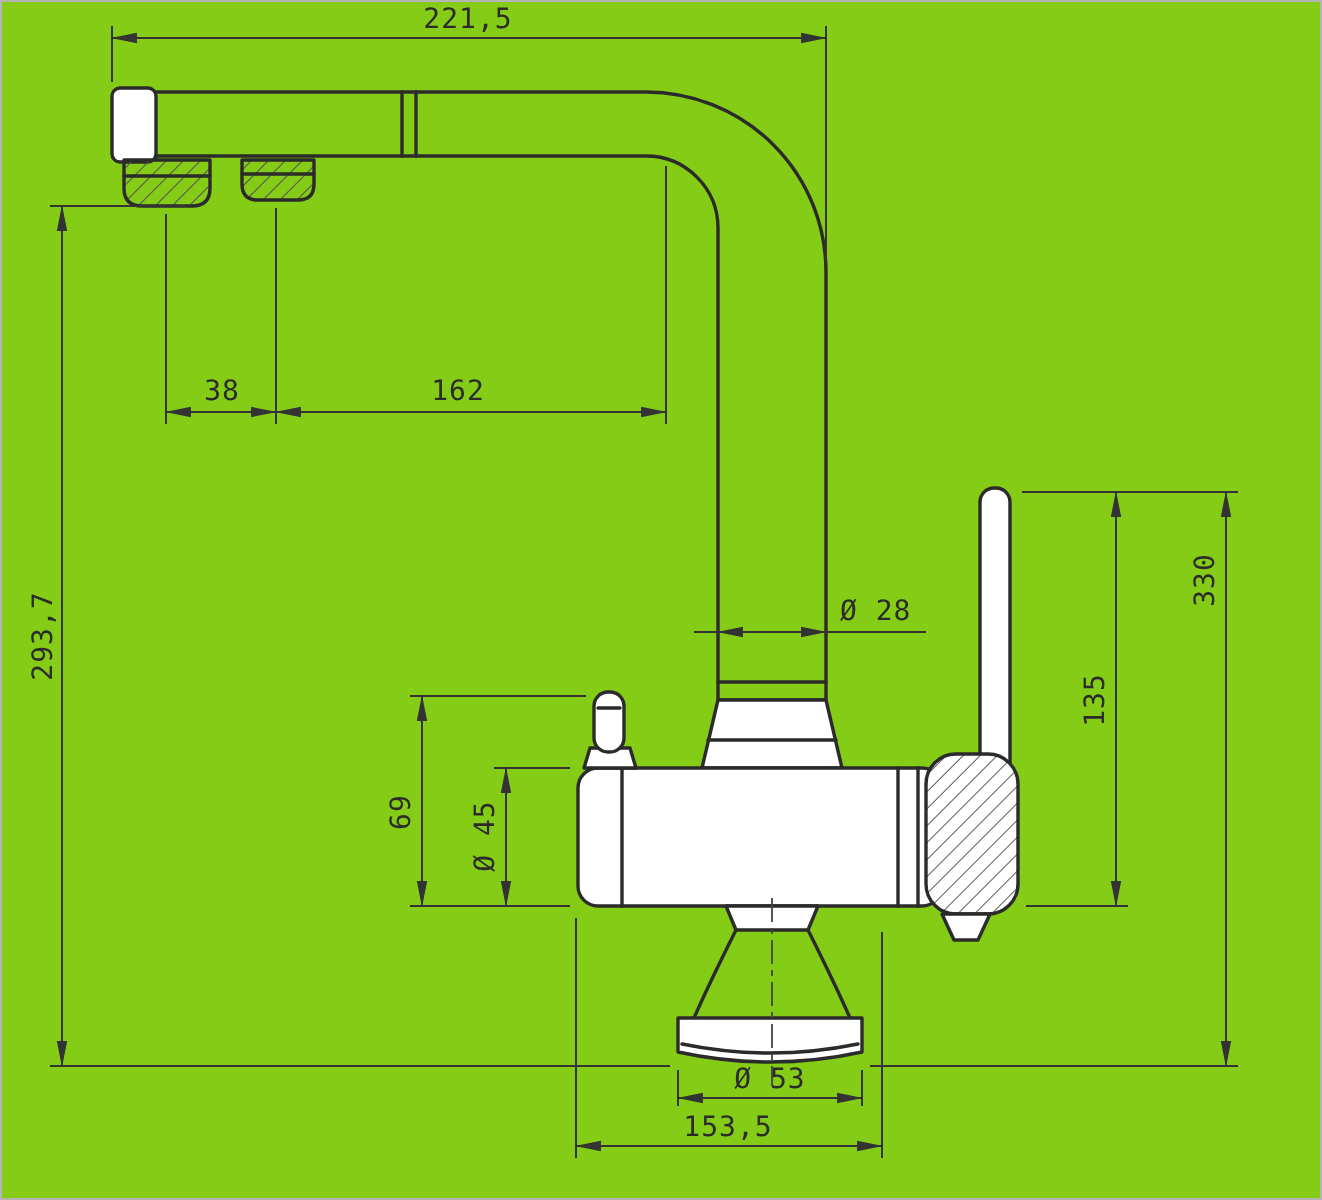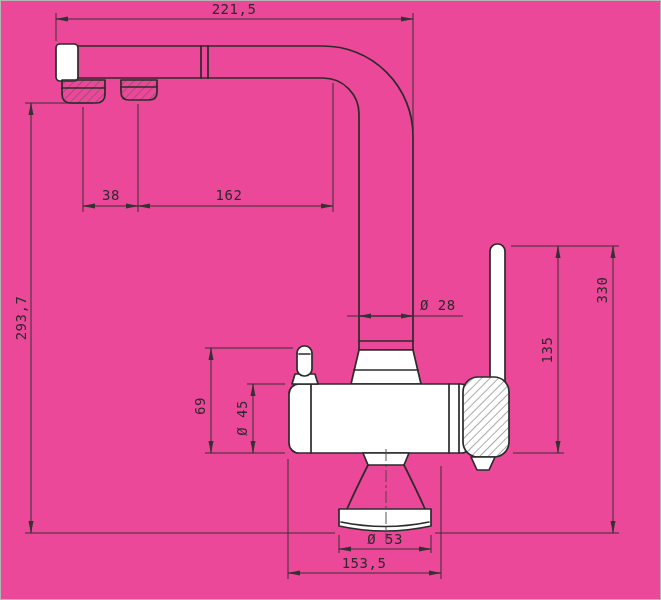--- a/index.html
+++ b/index.html
@@ -1,21 +1,21 @@
 <!DOCTYPE html>
 <html><head>
 <meta charset="utf-8">
 <style>
   html,body { margin:0; padding:0; background:#ffffff; }
   .frame {
     position:relative;
     width:661px; height:600px;
     box-sizing:border-box;
     border:1px solid #b5b5b5;
-    background:#ec4899;
+    background:#84cc16;
     font-family:"DejaVu Sans Mono", monospace;
   }
   svg { display:block; }
   .obj   { fill:none; stroke:#2b2b2b; stroke-width:1.7; stroke-linejoin:round; stroke-linecap:round; }
   .objw  { fill:#ffffff; stroke:#2b2b2b; stroke-width:1.7; stroke-linejoin:round; }
   .hatchfill { fill:url(#hatch); stroke:#2b2b2b; stroke-width:1.7; stroke-linejoin:round; }
   .dim   { stroke:#333333; stroke-width:1; fill:none; }
   .center{ stroke:#444444; stroke-width:0.9; stroke-dasharray:12 3 3 3; fill:none; }
   .dimtxt{ font:14px "DejaVu Sans Mono", monospace; fill:#2b2b2b; letter-spacing:0.5px; }
 </style>

